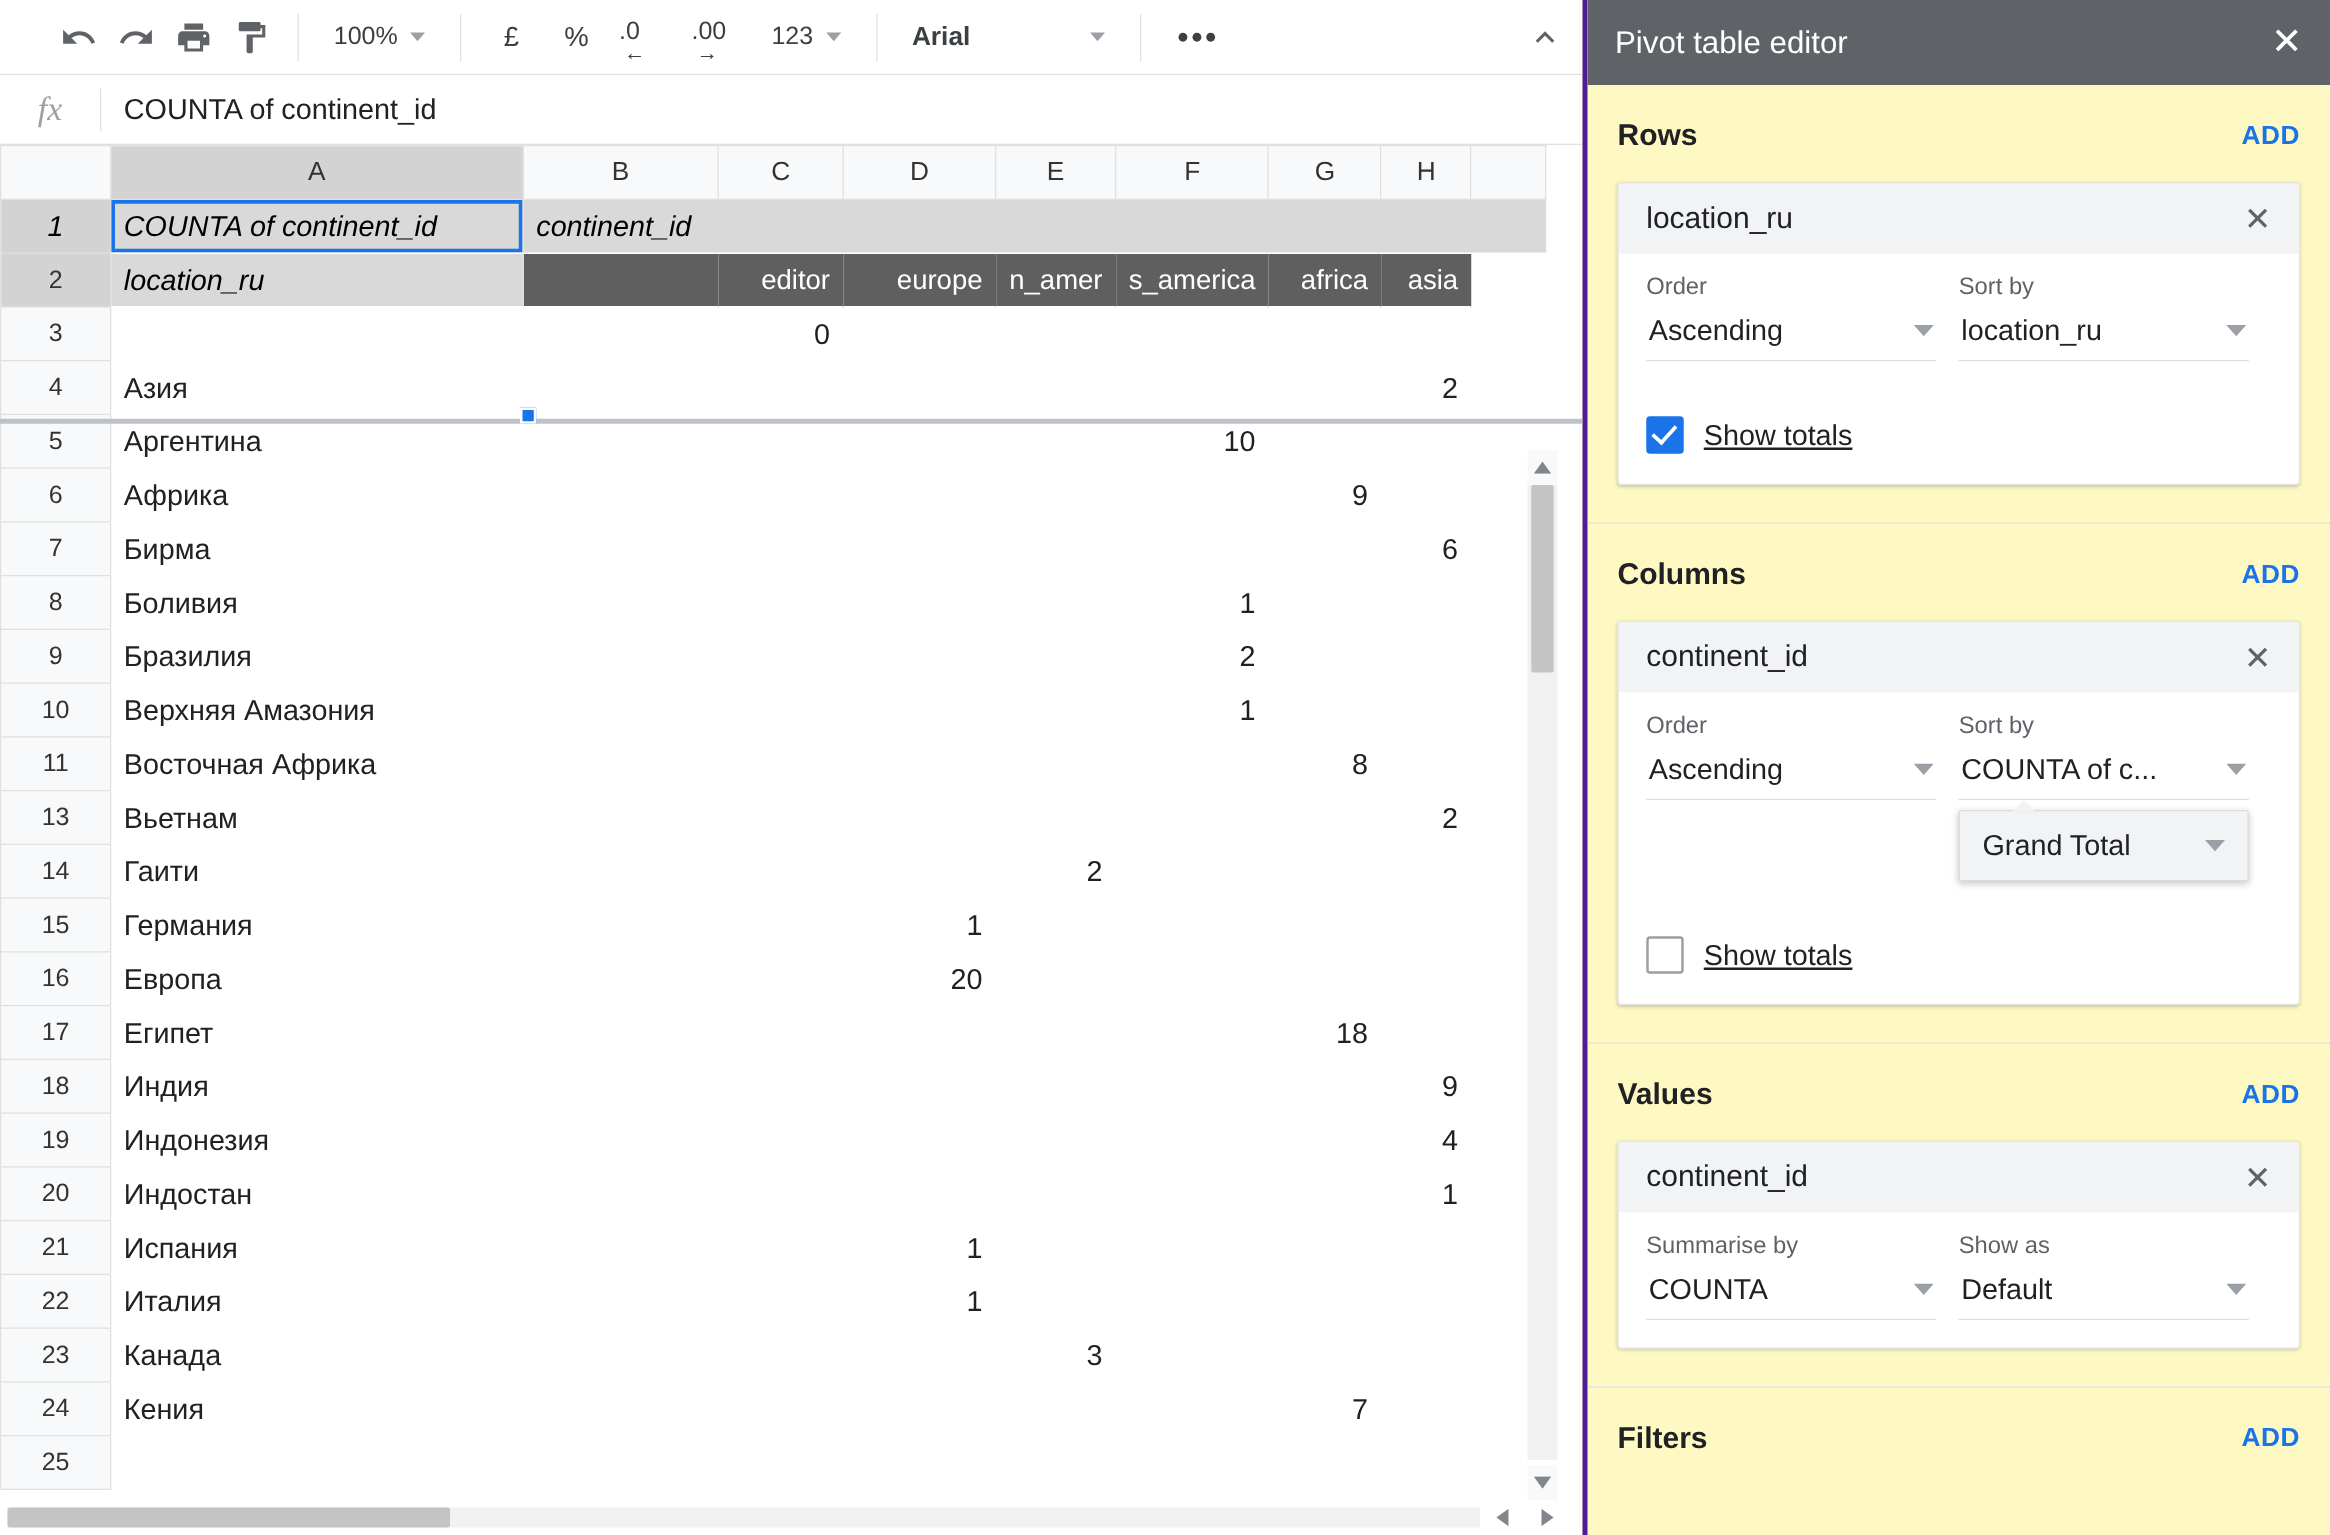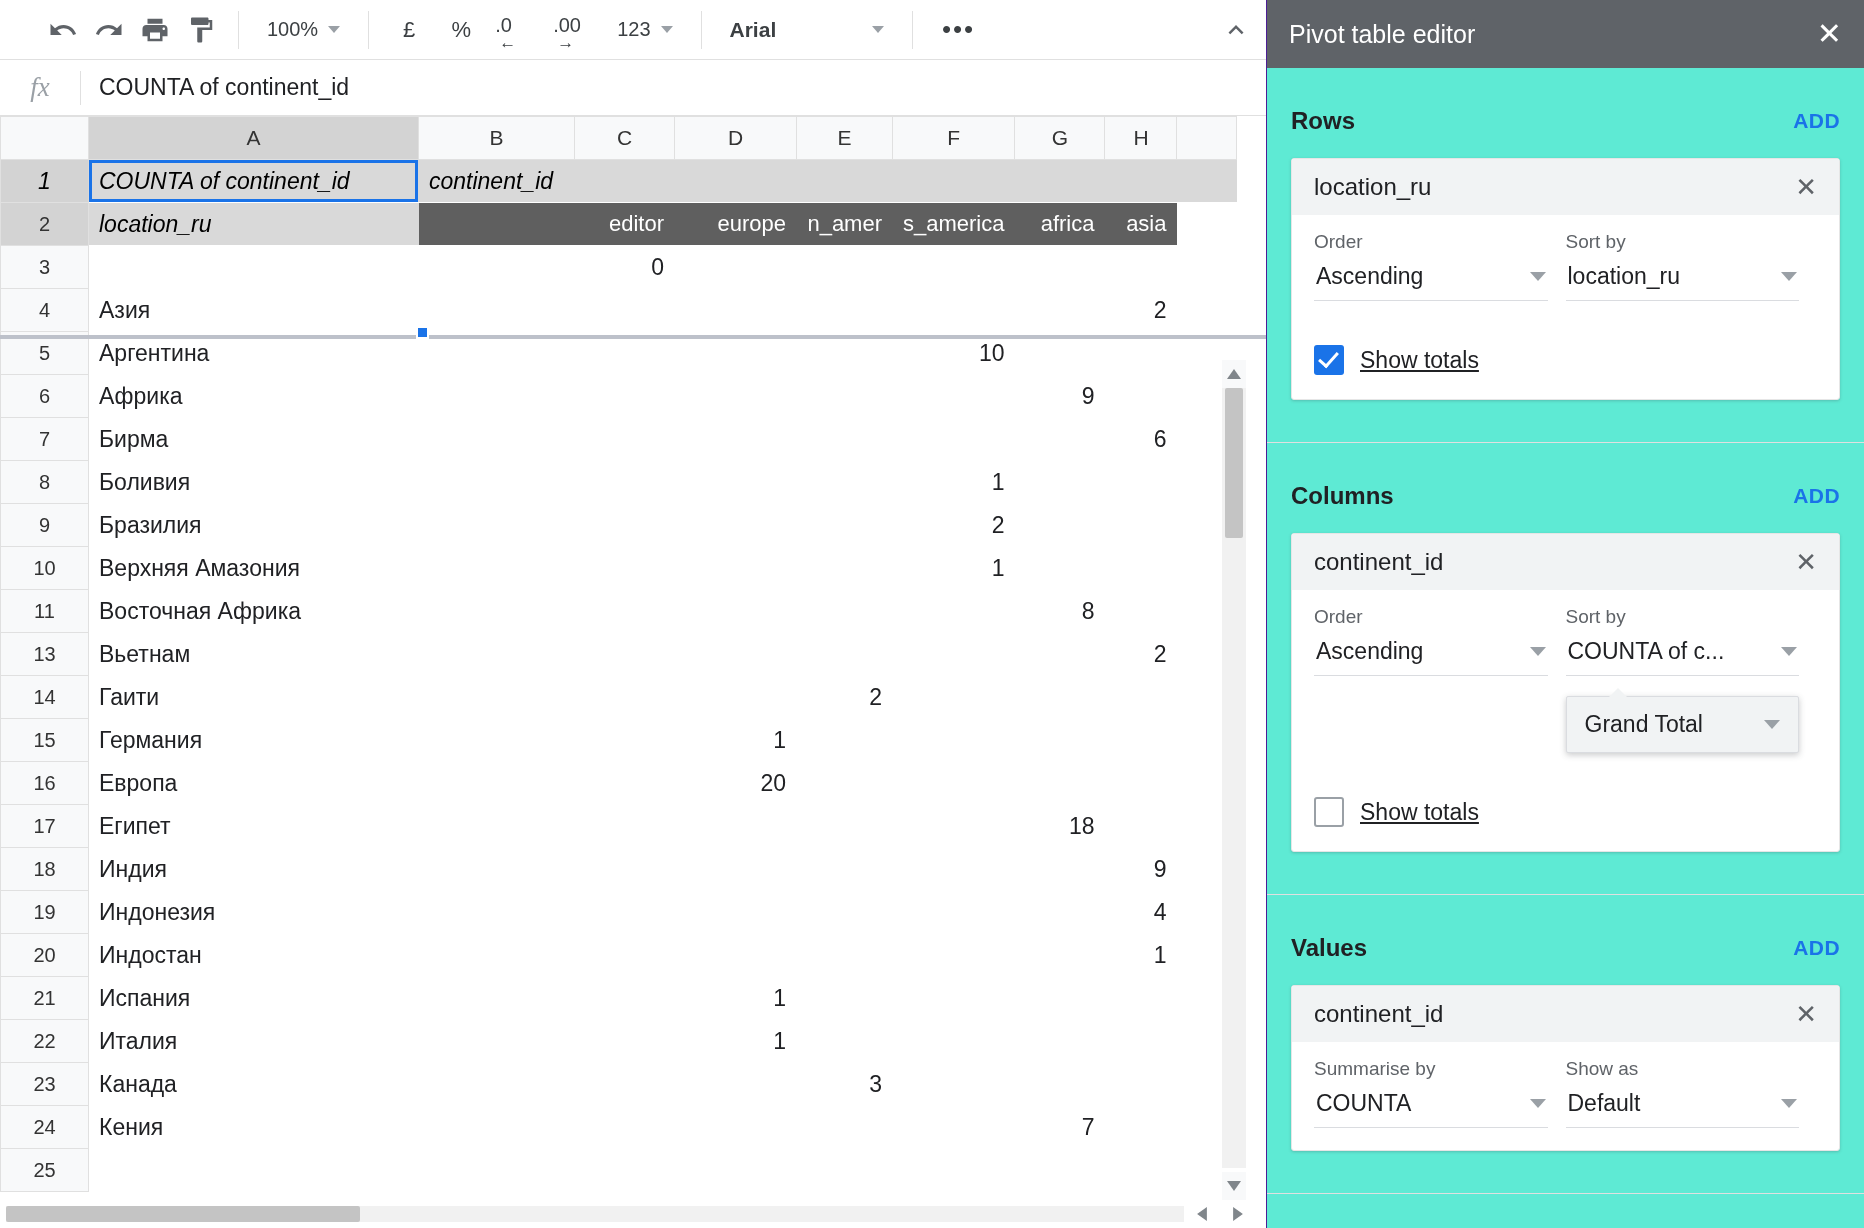--- a/index.html
+++ b/index.html
@@ -96,30 +96,30 @@
                  display: flex; align-items: center; justify-content: center; }
   
   #hscroll-row { position: absolute; left: 0; bottom: 0; width: 1266px; height: 28px;
                  background: #fff; display: flex; align-items: center; }
   #hscroll-track { margin-left: 6px; width: 1178px; height: 16px; background: #f1f1f1; position: relative;}
   #hthumb { position: absolute; left: 0; top: 0; width: 354px; height: 16px; background: #c4c4c4; border-radius: 2px;}
   .harrow { width: 36px; height: 26px; display:flex; align-items:center; justify-content:center;
             font-size: 13px; color:#80868b; background:#fff;}
 
   
-  #editor { width: 598px; height: 1228px; background: #5eead4; border-left: 1px solid #4c1d95; position: relative;
+  #editor { width: 598px; height: 1228px; background: #fef9c3; border-left: 4px solid #4c1d95; position: relative;
             overflow: hidden; flex: 0 0 auto;}
   #editor-header {
     height: 68px; background: #5f6368; display: flex; align-items: center;
     justify-content: space-between; padding: 0 22px;
   }
   #editor-title { color: #fff; font-size: 25px; }
   #editor-close { color: #fff; font-size: 30px; line-height: 1; cursor: pointer; }
 
-  .section { padding: 16px 24px; }
+  .section { padding: 4px 24px; }
   .section-head { display: flex; align-items: center; justify-content: space-between;
                   height: 74px; }
   .section-title { font-size: 24px; font-weight: bold; color: #202124; }
   .section-add { font-size: 21px; color: #1a73e8; font-weight: bold; letter-spacing: .4px; cursor: pointer; }
   .field-card { background: #fff; border: 1px solid #e6e6e6; border-radius: 3px;
                 box-shadow: 0 1px 3px rgba(60,64,67,.25); margin-bottom: 18px; }
   .field-title-bar { background: #f1f3f4; display: flex; align-items: center;
                      justify-content: space-between; padding: 14px 22px; }
   .field-title { font-size: 24px; color: #202124; }
   .field-close { font-size: 26px; color: #5f6368; cursor: pointer; line-height: 1; }
@@ -138,21 +138,21 @@
   .cb { width: 30px; height: 30px; border-radius: 3px; margin-right: 16px; position: relative; }
   .cb.on { background: #1a73e8; }
   .cb.on:after { content: ""; position: absolute; left: 9px; top: 3px; width: 8px; height: 16px;
                  border: solid #fff; border-width: 0 3px 3px 0; transform: rotate(42deg); }
   .cb.off { border: 2px solid #9aa0a6; background: #fff; }
   .totals-label { font-size: 23px; color: #202124; text-decoration: underline; }
   .section-divider { height: 1px; background: #e0e0e0; margin: 8px 0 0 0; }
 
   
   .popup {
-    margin: 20px 0 0 0; position: relative;
+    margin: 8px 0 0 0; position: relative;
     background: #f1f3f4; border: 1px solid #dadce0; border-radius: 2px;
     box-shadow: 0 2px 6px rgba(60,64,67,.28);
     display: flex; align-items: center; justify-content: space-between;
     padding: 14px 18px; font-size: 23px; color: #202124; cursor: pointer;
   }
   .popup:before {
     content:""; position: absolute; top: -9px; left: 42px;
     border-left: 9px solid transparent; border-right: 9px solid transparent; border-bottom: 9px solid #f1f3f4;
   }
 </style>

